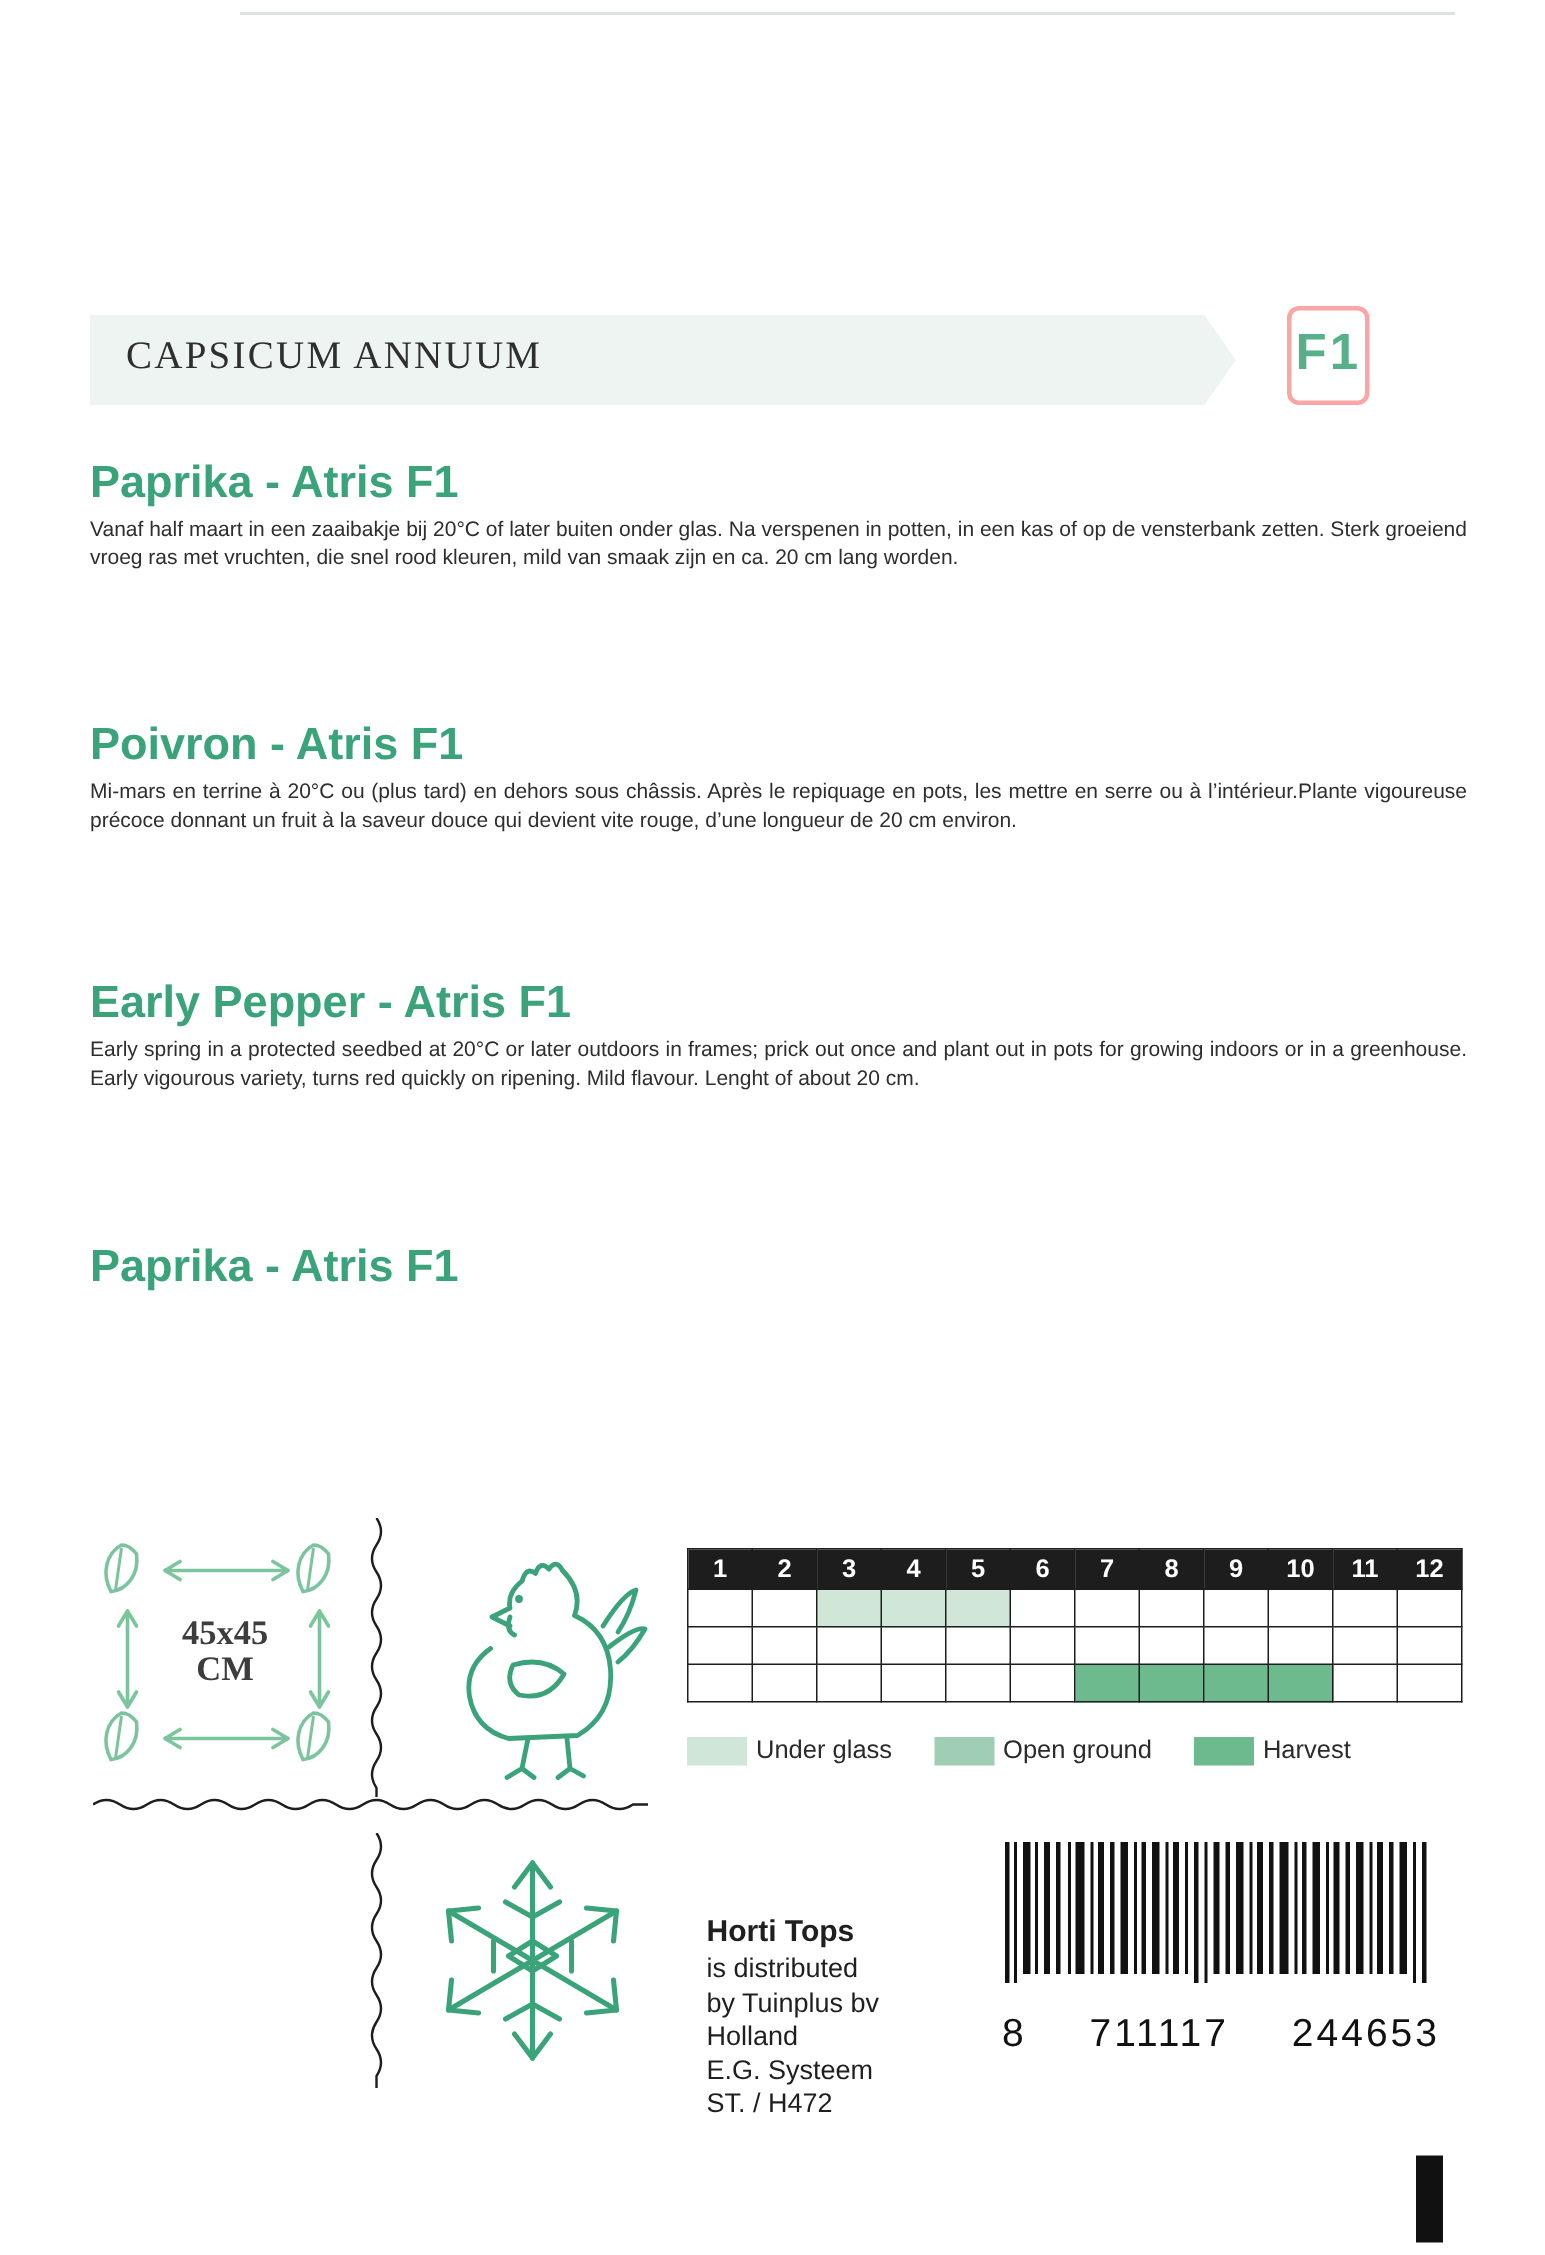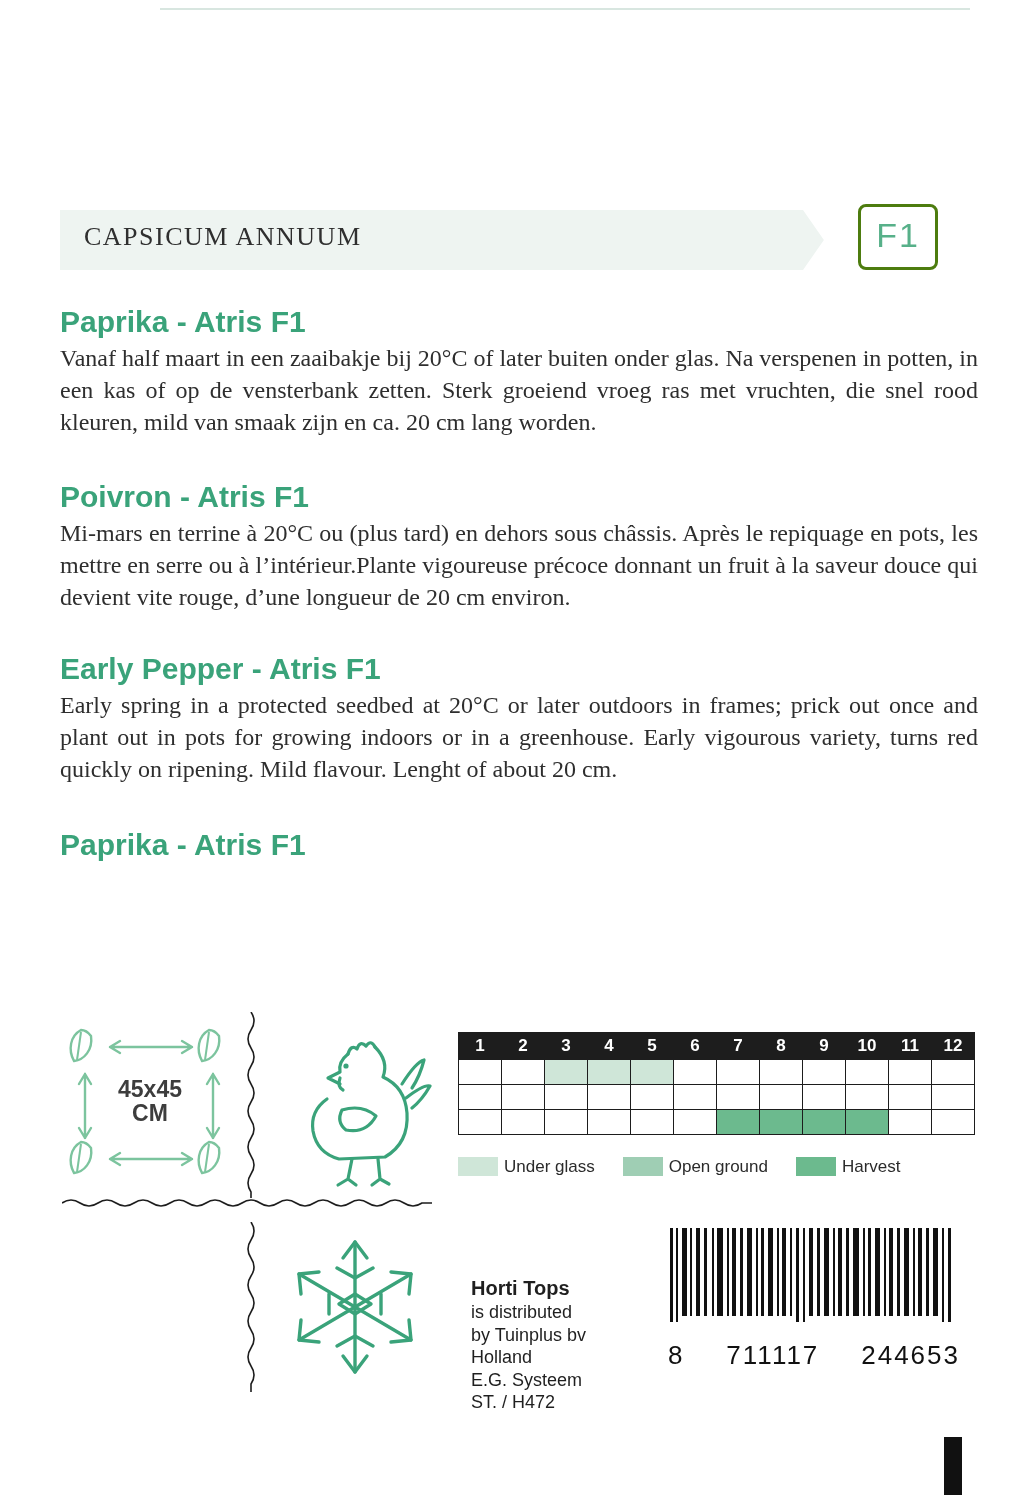--- a/index.html
+++ b/index.html
@@ -54,25 +54,26 @@
     font-size: 26px;
     letter-spacing: 1.5px;
     color: #2f2f2f;
     font-family: Liberation Serif, serif;
     font-weight: 400;
   }
   .f1-badge {
     position: absolute;
     left: 858px;
     top: 204px;
-    width: 80px;
+    width: 55px;
     height: 66px;
-    border: 3px solid #4d7c0f;
+    border: 3px solid #fca5a5;
     border-radius: 8px;
     box-sizing: border-box;
+    font-weight: bold;
   }
   .f1-badge span {
     position: absolute;
     left: 0; right: 0;
     top: 9px;
     text-align: center;
     font-size: 34px;
     color: #57b089;
     letter-spacing: 2px;
   }
@@ -80,25 +81,24 @@
   
   .block { position: absolute; left: 60px; width: 918px; }
   .block h3 {
     margin: 0 0 4px 0;
     font-size: 30px;
     color: #3aa37a;
     font-weight: bold;
   }
   .block p {
     margin: 0;
-    font-size: 24px;
+    font-size: 14px;
     line-height: 1.33;
     color: #2e2e2e;
     text-align: justify;
-    font-family: Liberation Serif, serif;
   }
   #block-nl { top: 305px; }
   #block-fr { top: 480px; }
   #block-en { top: 652px; }
   #block-de { top: 828px; }
   .wavy-v {
     position: absolute;
     width: 14px;
   }
   .wavy-h {
@@ -122,20 +122,21 @@
   .spacing-label {
     position: absolute;
     left: 36px;
     top: 55px;
     width: 104px;
     text-align: center;
     color: #3d3d3d;
     font-size: 23px;
     font-weight: bold;
     line-height: 1.05;
+    font-family: Liberation Serif, serif;
   }
 
   
   .icon-rooster {
     position: absolute;
     left: 282px;
     top: 1020px;
     width: 150px;
     height: 170px;
   }
@@ -203,21 +204,21 @@
     display: flex;
     align-items: center;
     gap: 4px;
   }
   .legend .sw {
     display: inline-block;
     width: 40px;
     height: 19px;
     margin-right: 6px;
   }
-  .legend .item { display: flex; margin-right: 24px; }
+  .legend .item { display: flex; align-items: center; margin-right: 24px; }
 
   
   .publisher {
     position: absolute;
     left: 471px;
     top: 1276px;
     font-size: 18px;
     line-height: 1.25;
     color: #1f1f1f;
   }

